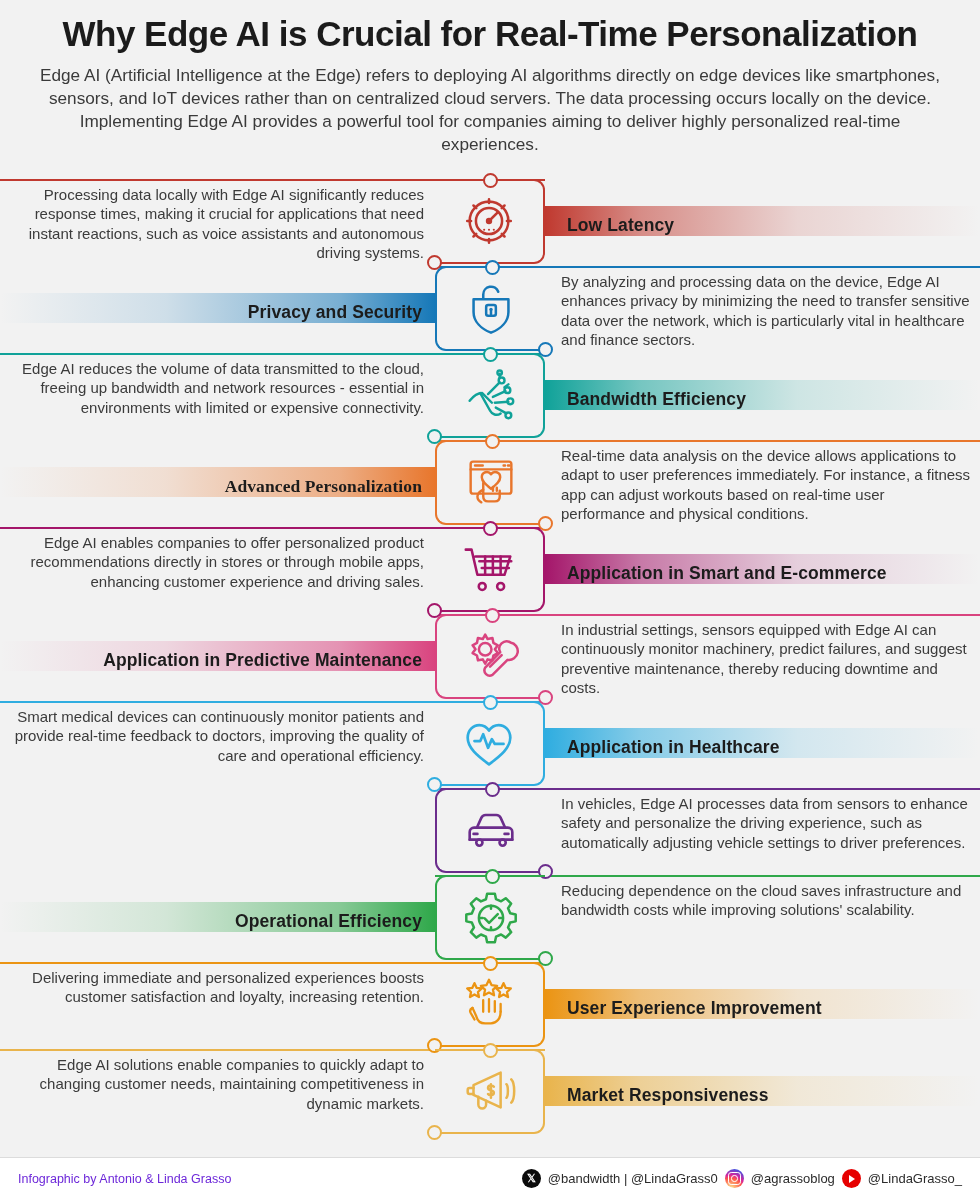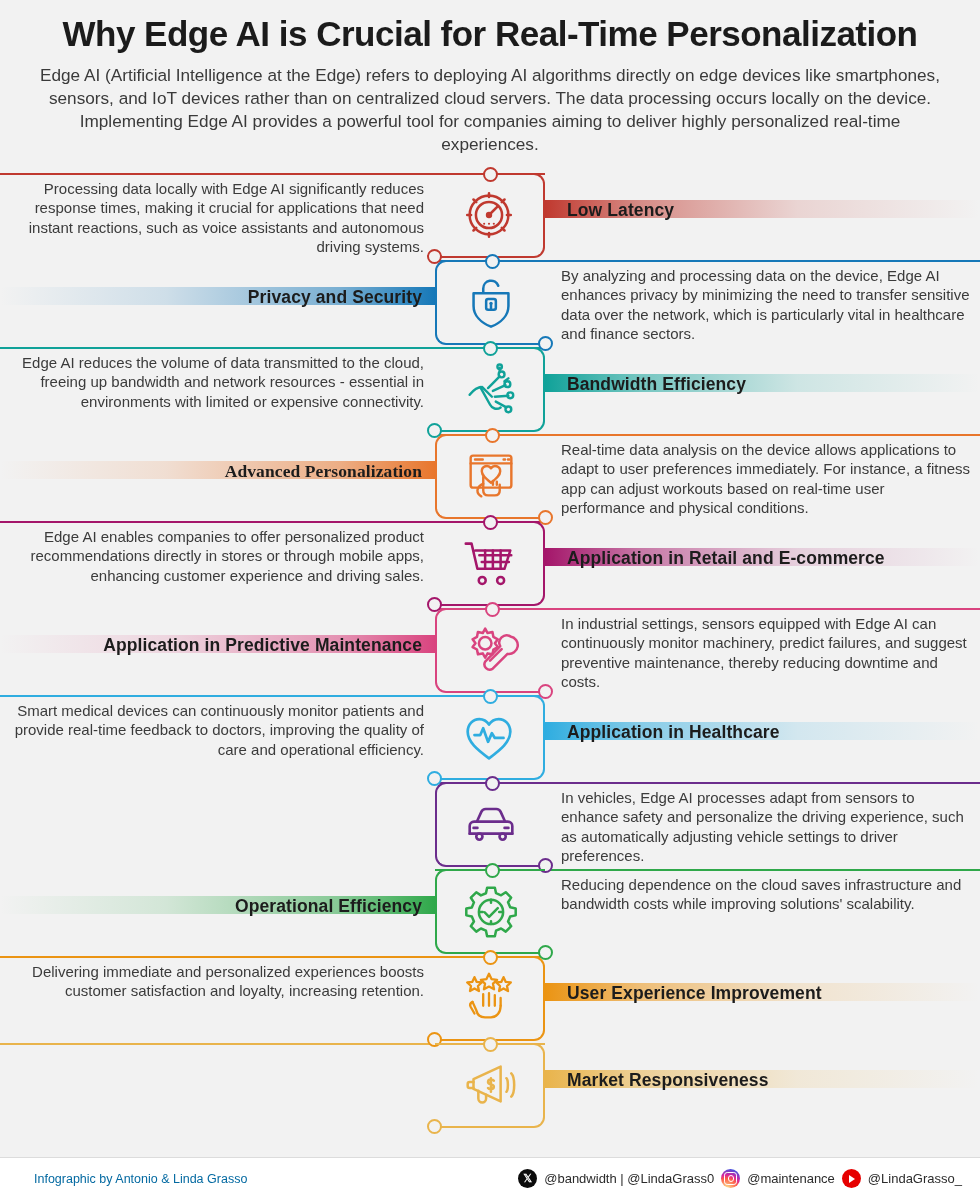--- a/index.html
+++ b/index.html
@@ -24,21 +24,21 @@
     font-size:35px; font-weight:700; letter-spacing:-0.5px;
     color:#1b1b1b; line-height:1.12; text-align:center;
   }
   .intro{
     margin-top:11px;
     font-size:17.2px; line-height:1.33; color:#3a3a3a;
     text-align:center; padding:0 14px;
   }
 
   
-  .rows{ position:relative; margin-top:7px; }
+  .rows{ position:relative; margin-top:13px; }
   .row{
     position:relative;
     height:87px;
   }
   
   .rule{
     position:absolute; left:0; right:0; top:0; height:2px;
   }
   
   .card{
@@ -70,22 +70,22 @@
   .node.br{ right:-7px; bottom:-8px; }
   
   .row.odd .node.tl{ left:48px; top:-8px; }
   .row.odd .node.bl{ left:-8px; bottom:-8px; }
   .row.even .node.tl{ left:48px; top:-8px; }
   .row.even .node.br{ right:-8px; bottom:-8px; }
 
   
   .labelbar{
     position:absolute;
-    height:18px; top:27px;
-    display:flex; align-items:flex-start;
+    height:30px; top:27px;
+    display:flex; align-items:flex-end;
     z-index:2;
   }
   .row.odd .labelbar{
     left:545px; right:0;
     justify-content:flex-start; padding-left:22px;
   }
   .row.even .labelbar{
     left:0; width:435px;
     justify-content:flex-end; padding-right:13px;
   }
@@ -106,21 +106,21 @@
     left:561px; width:410px; text-align:left;
   }
 
   
   .footer{
     position:absolute; left:0; right:0; bottom:0;
     height:43px; background:#ffffff;
     display:flex; align-items:center;
     padding:0 18px;
   }
-  .footer-left{ font-size:12.5px; color:#0369a1;margin-left:16px; }
+  .footer-left{ font-size:12.5px; color:#6d28d9; }
   .footer-right{
     margin-left:auto; display:flex; align-items:center; gap:7px;
     font-size:13px; color:#2b2b2b;
   }
   .soc{
     width:19px; height:19px; border-radius:50%;
     display:inline-flex; align-items:center; justify-content:center;
     flex:0 0 auto;
   }
   .soc.x{ background:#0b0b0b; color:#fff; font-size:11px; font-weight:700; }
@@ -242,21 +242,21 @@
     </svg>
           </div>
           <div class="node tl" style="border-color: rgb(232, 118, 44);"></div>
           <div class="node br" style="border-color: rgb(232, 118, 44);"></div>
         </div>
       </div>
       <div class="row odd">
         <div class="rule" style="background: rgb(164, 22, 106);"></div>
         <div class="para">Edge AI enables companies to offer personalized product recommendations directly in stores or through mobile apps, enhancing customer experience and driving sales.</div>
         <div class="labelbar" style="background: linear-gradient(to right, rgb(164, 22, 106) 0%, rgba(164, 22, 106, 0.55) 22%, rgba(164, 22, 106, 0.16) 58%, rgba(164, 22, 106, 0) 100%);">
-          <span class="labeltext">Application in Retail and E-commerce</span>
+          <span class="labeltext">Application in Smart and E-commerce</span>
         </div>
         <div class="card" style="border-color: rgb(164, 22, 106);">
           <div class="icon-wrap" style="color: rgb(164, 22, 106);">
             <svg viewBox="0 0 64 64" fill="none" stroke="currentColor" stroke-width="2.6" stroke-linecap="round" stroke-linejoin="round">
       <path d="M8 12h6l6 26h28l6-19H18"></path>
       <path d="M22 24h33M24.5 31h28"></path>
       <path d="M28 19v19M36 19v19M44 19v19"></path>
       <circle cx="25" cy="50" r="3.6"></circle>
               <circle cx="44" cy="50" r="3.6"></circle>
     </svg>
@@ -296,21 +296,21 @@
       <path d="M32 54C20 45 10 37 10 26.5 10 19 15.5 13.5 22 13.5c4.2 0 7.8 2.2 10 5.6 2.2-3.4 5.8-5.6 10-5.6 6.5 0 12 5.5 12 13 0 10.5-10 18.5-22 27.5z"></path>
       <path d="M17 30h6l3-7 5 14 4-9 3 5h9"></path>
     </svg>
           </div>
           <div class="node tl" style="border-color: rgb(47, 173, 224);"></div>
           <div class="node bl" style="border-color: rgb(47, 173, 224);"></div>
         </div>
       </div>
       <div class="row even">
         <div class="rule" style="background: rgb(107, 45, 140);"></div>
-        <div class="para">In vehicles, Edge AI processes adapt from sensors to enhance safety and personalize the driving experience, such as automatically adjusting vehicle settings to driver preferences.</div>
+        <div class="para">In vehicles, Edge AI processes data from sensors to enhance safety and personalize the driving experience, such as automatically adjusting vehicle settings to driver preferences.</div>
         <div class="card" style="border-color: rgb(107, 45, 140);">
           <div class="icon-wrap" style="color: rgb(107, 45, 140);">
             <svg viewBox="0 0 64 64" fill="none" stroke="currentColor" stroke-width="2.7" stroke-linecap="round" stroke-linejoin="round">
       <path d="M10 42v-8c0-2.5 2-4.5 4.5-4.5h3l4.5-10c.8-1.8 2.5-3 4.5-3h11c2 0 3.7 1.2 4.5 3l4.5 10h3c2.5 0 4.5 2 4.5 4.5v8z"></path>
       <path d="M10 42h44"></path>
       <path d="M17.5 29.5h29"></path>
       <circle cx="20" cy="45" r="3.2"></circle>
               <circle cx="44" cy="45" r="3.2"></circle>
       <path d="M14 36h4M46 36h4"></path>
     </svg>
@@ -354,20 +354,21 @@
       <path d="M44 40c0 7-4 12-10 12h-6c-5 0-8-3-9-7l-4-9"></path>
       <path d="M15 36c-2 1-3 3-2 5l4 7"></path>
     </svg>
           </div>
           <div class="node tl" style="border-color: rgb(235, 148, 19);"></div>
           <div class="node bl" style="border-color: rgb(235, 148, 19);"></div>
         </div>
       </div>
       <div class="row odd">
         <div class="rule" style="background: rgb(233, 180, 76);"></div>
+        <div class="para">Edge AI solutions enable companies to quickly adapt to changing customer needs, maintaining competitiveness in dynamic markets.</div>
         <div class="labelbar" style="background: linear-gradient(to right, rgb(233, 180, 76) 0%, rgba(233, 180, 76, 0.55) 22%, rgba(233, 180, 76, 0.16) 58%, rgba(233, 180, 76, 0) 100%);">
           <span class="labeltext">Market Responsiveness</span>
         </div>
         <div class="card" style="border-color: rgb(233, 180, 76);">
           <div class="icon-wrap" style="color: rgb(233, 180, 76);">
             <svg viewBox="0 0 64 64" fill="none" stroke="currentColor" stroke-width="2.6" stroke-linecap="round" stroke-linejoin="round">
       <path d="M44 13L16 26v10l28 13z"></path>
       <path d="M16 29h-4a2 2 0 0 0-2 2v2a2 2 0 0 0 2 2h4"></path>
       <path d="M21 38v8a4 4 0 0 0 8 0v-4"></path>
       <path d="M34 25v14M37 27.5c-1-1.5-6-2.3-6 1.3 0 3.2 6 1.8 6 5 0 3.3-5 2.8-6 1.3"></path>
@@ -380,19 +381,19 @@
       </div>
     </div>
 
   <div class="footer">
     <div class="topline"></div>
     <div class="footer-left">Infographic by Antonio &amp; Linda Grasso</div>
     <div class="footer-right" id="social-row">
         <span class="soc x">𝕏</span>
         <span class="handle">@bandwidth | @LindaGrass0</span>
         <span class="soc ig"></span>
-        <span class="handle">@maintenance</span>
+        <span class="handle">@agrassoblog</span>
         <span class="soc yt"></span>
         <span class="handle">@LindaGrasso_</span>
       </div>
   </div>
 
 </div>
 
 </body></html>

